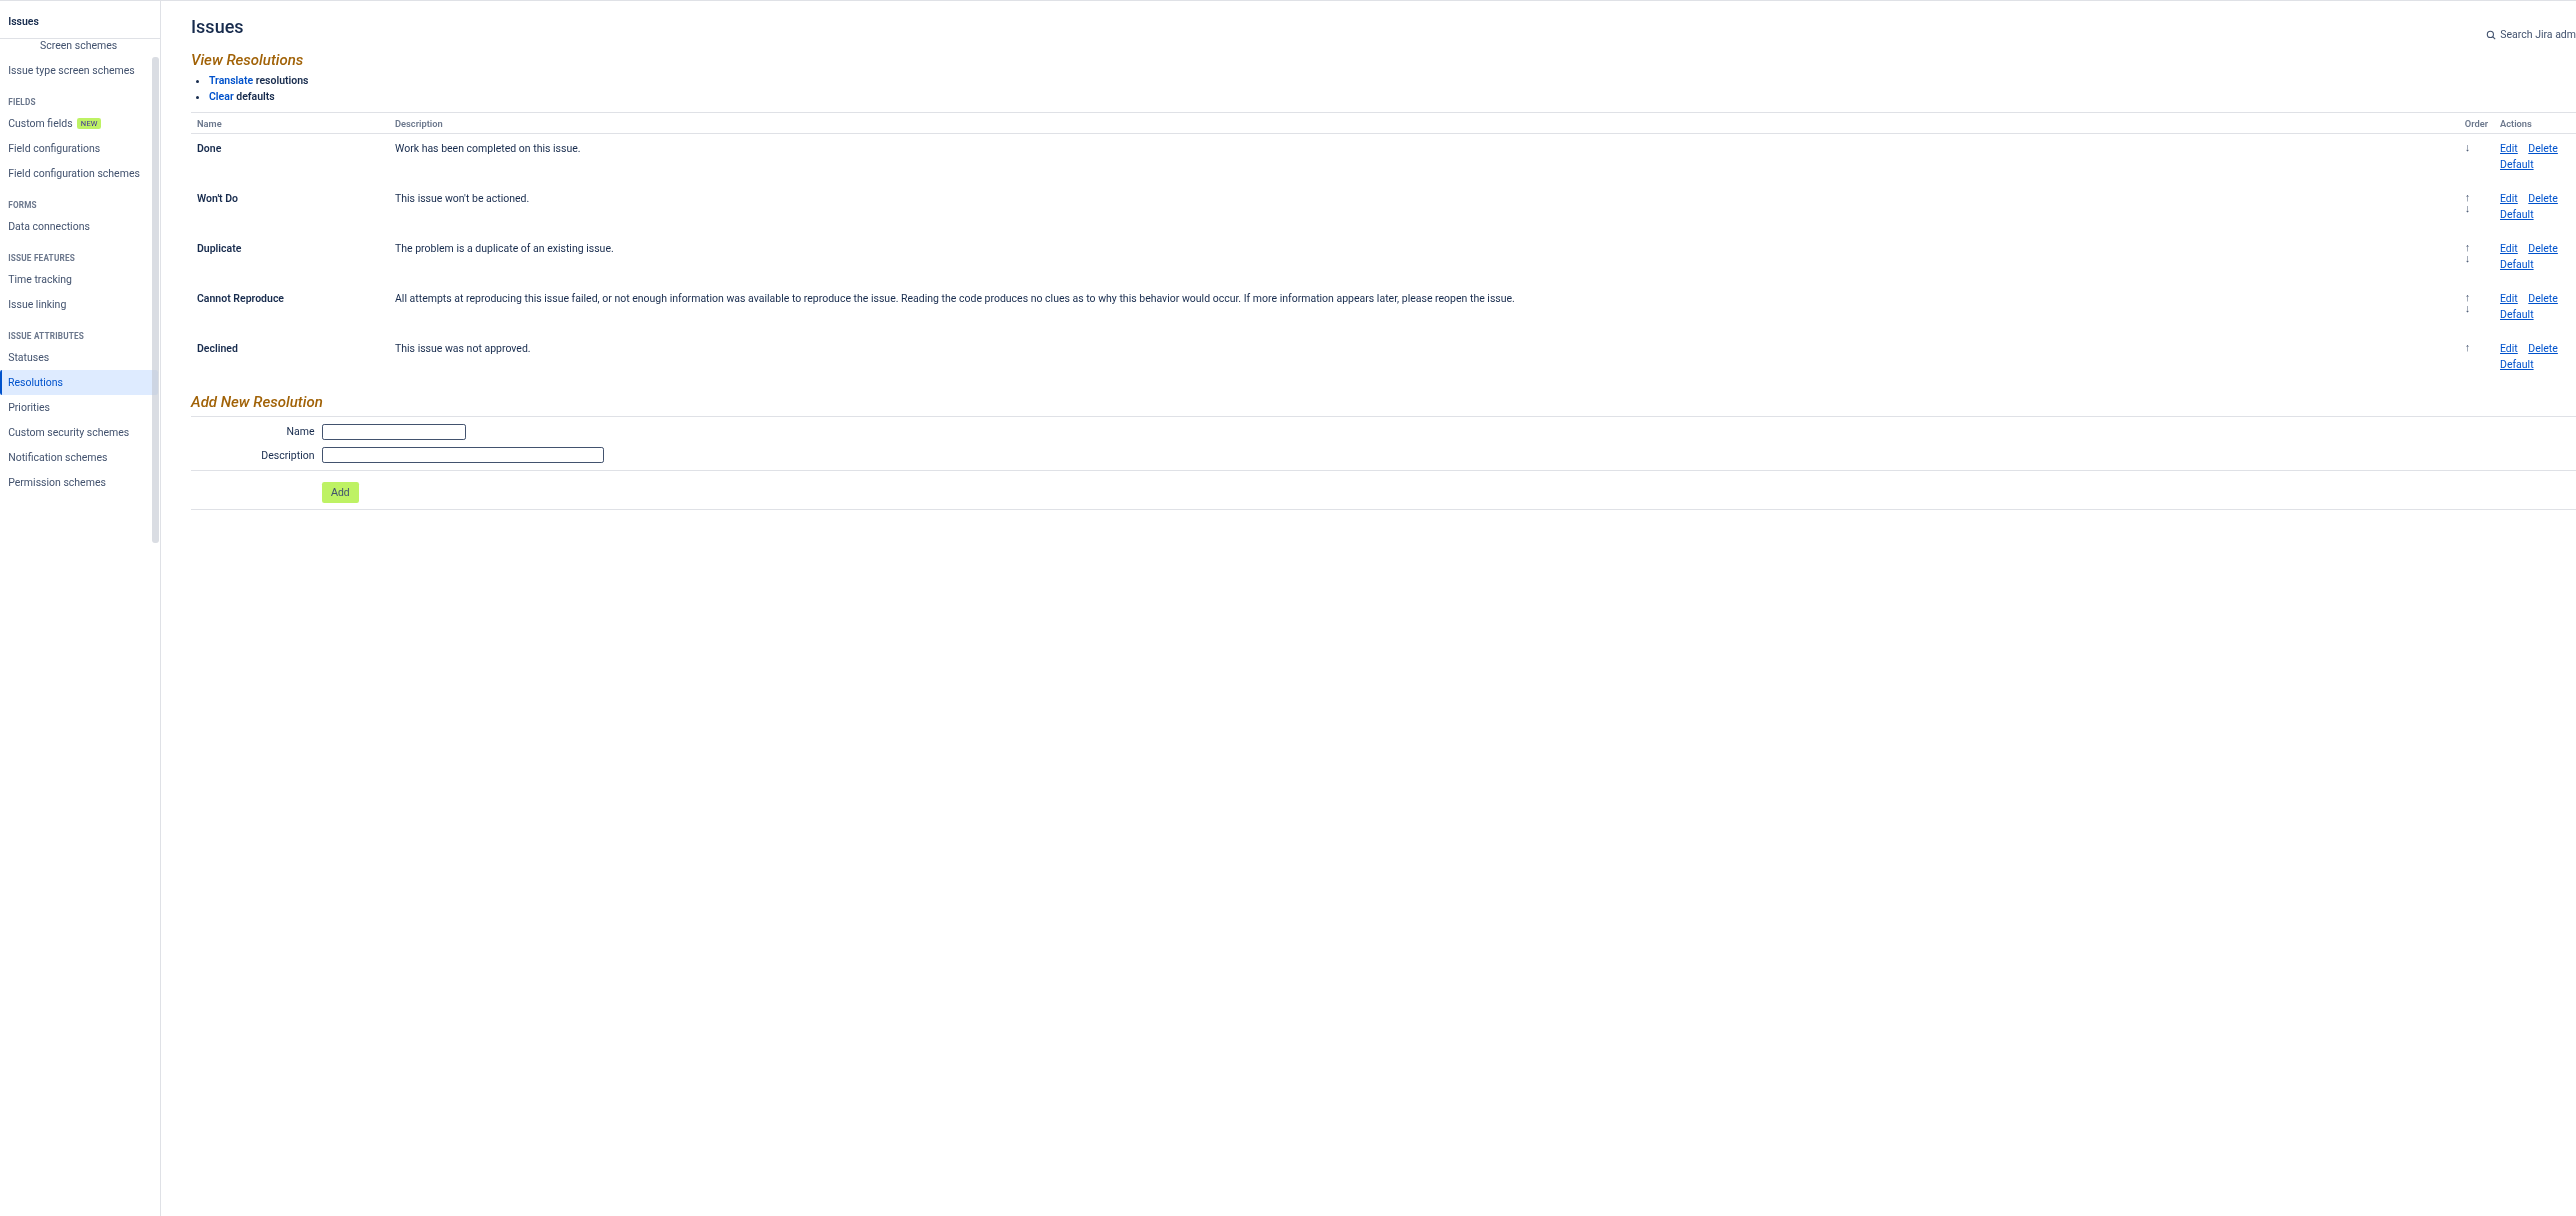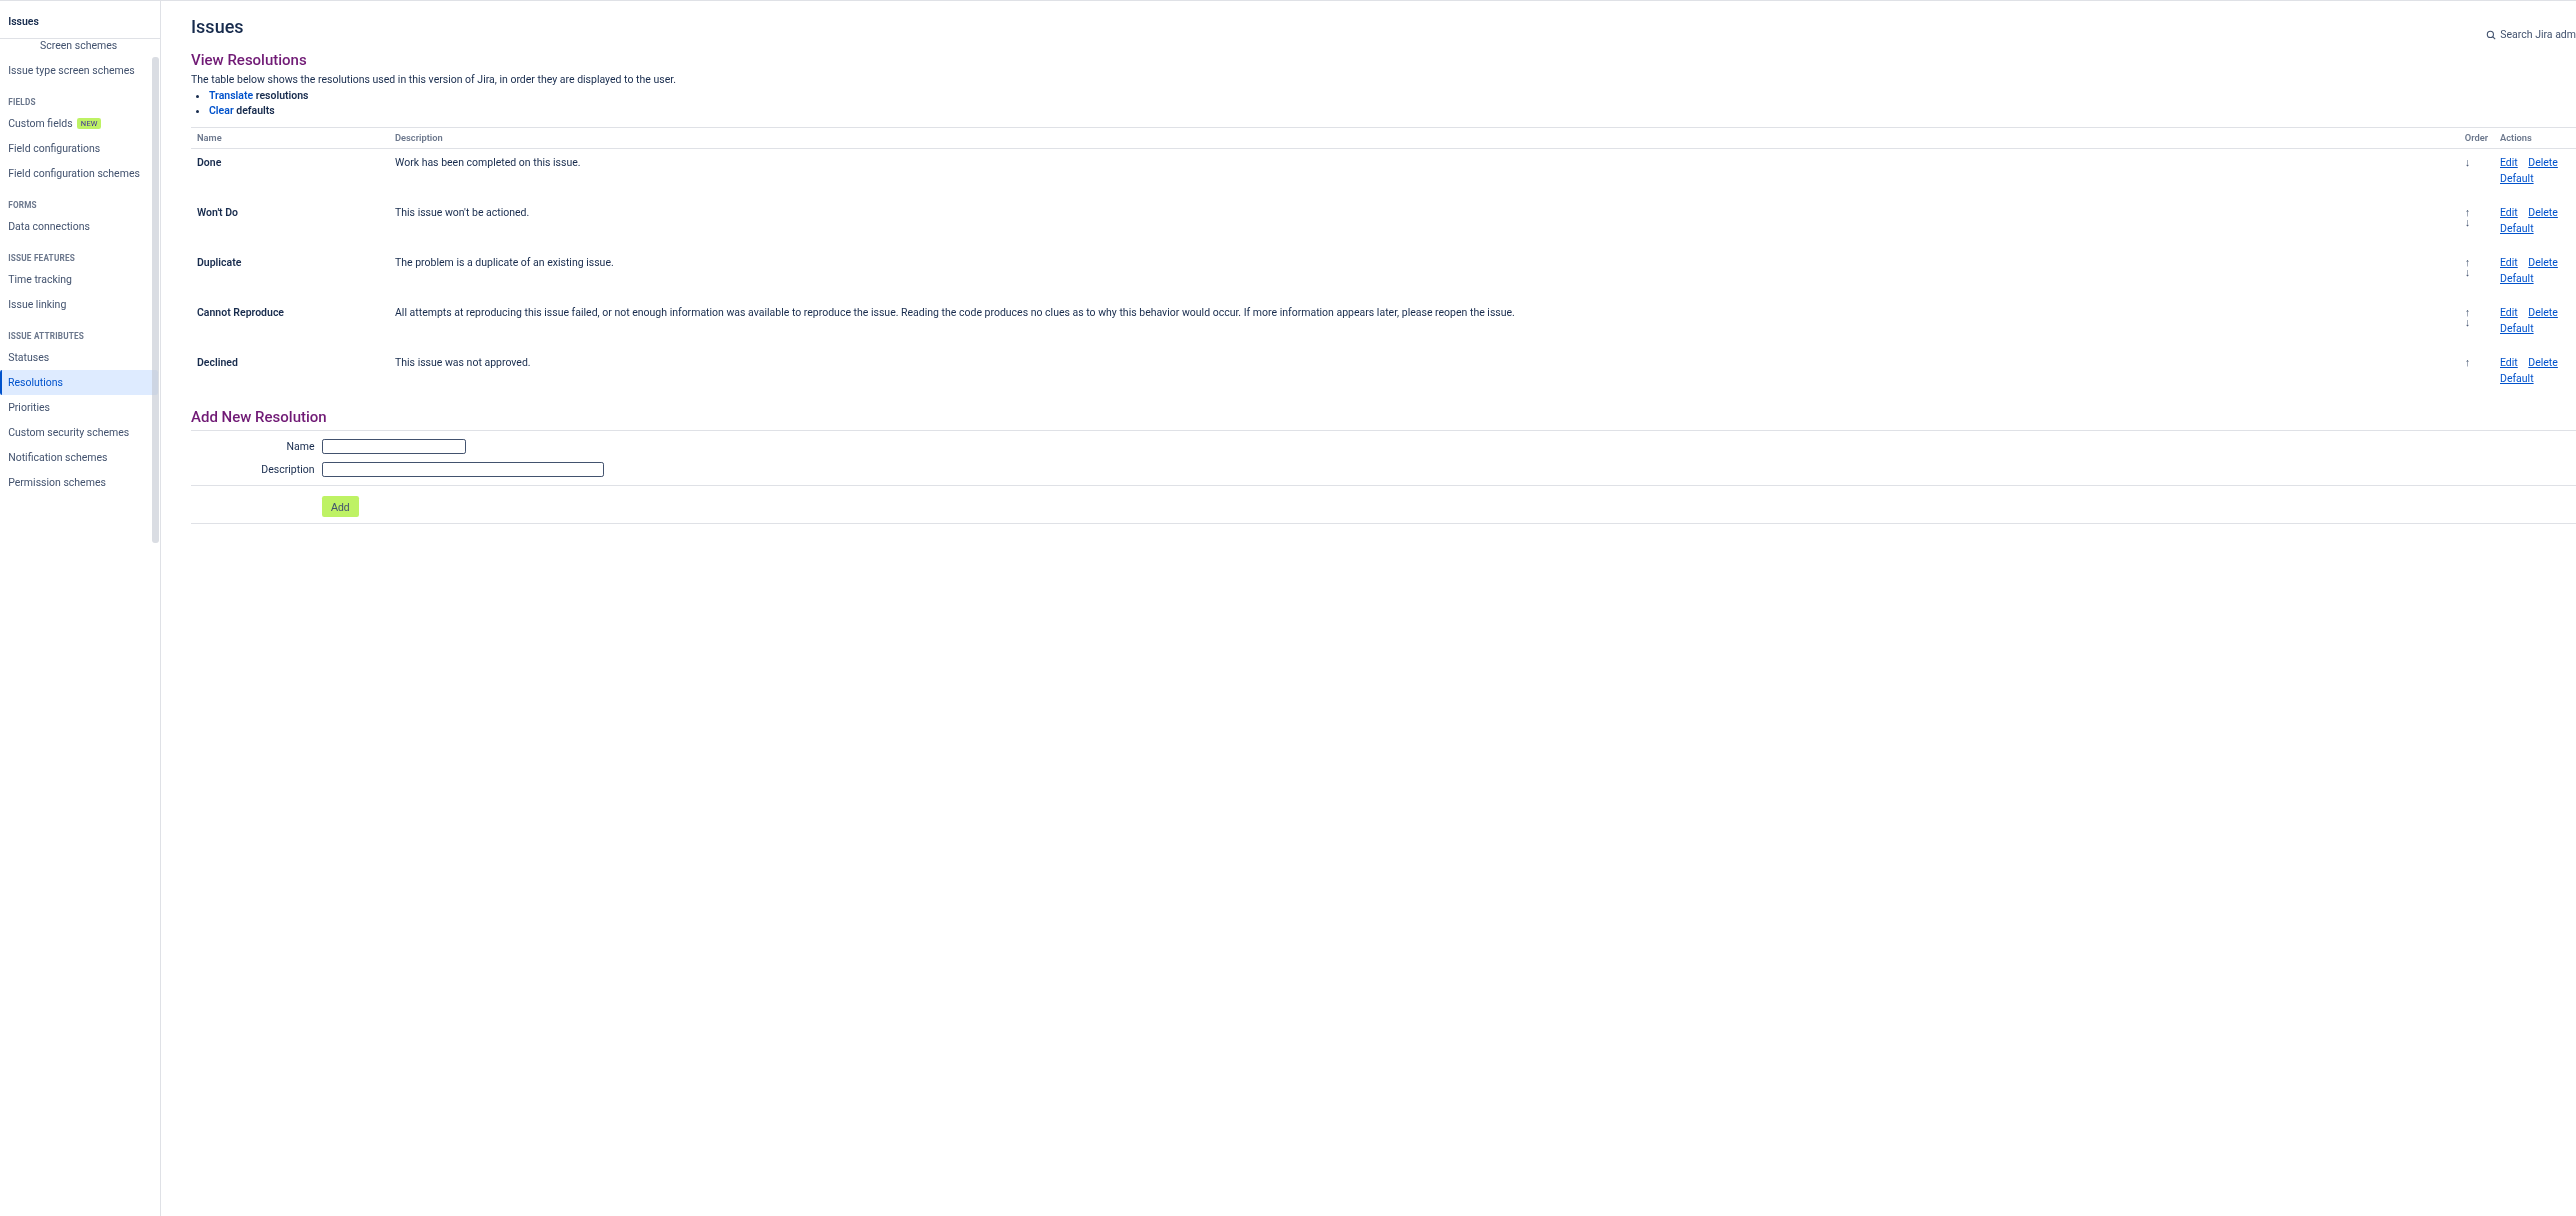--- a/index.html
+++ b/index.html
@@ -102,22 +102,23 @@
     cursor: pointer;
     padding-top: 3px;
     padding-right: 0;
     white-space: nowrap;
     overflow: hidden;
   }
   .search-admin svg { width: 10.5px; height: 10.5px; }
   .section-title {
     font-size: 15px;
     font-weight: 500;
-    color: #701a75;
+    color: #a16207;
     margin-bottom: 4.5px;
+    font-style: italic;
   }
   .intro-text {
     font-size: 10.5px;
     color: #172B4D;
     margin-bottom: 1.5px;
   }
   .intro-list {
     list-style: disc;
     padding-left: 18px;
     margin-bottom: 7.5px;
@@ -294,21 +295,20 @@
       <div class="search-admin">
         <svg viewBox="0 0 24 24" fill="none" stroke="currentColor" stroke-width="2.5">
             <circle cx="10" cy="10" r="7"></circle>
             <line x1="21" y1="21" x2="15" y2="15"></line>
           </svg>
         <span>Search Jira adm</span>
       </div>
     </div>
 
     <h2 class="section-title">View Resolutions</h2>
-    <p class="intro-text">The table below shows the resolutions used in this version of Jira, in order they are displayed to the user.</p>
     <ul class="intro-list">
       <li>
         <span class="link">Translate</span><span class="defaults-word"> resolutions</span>
       </li>
       <li>
         <span class="link">Clear</span> <span class="defaults-word">defaults</span>
       </li>
     </ul>
 
     <table class="res-table">

